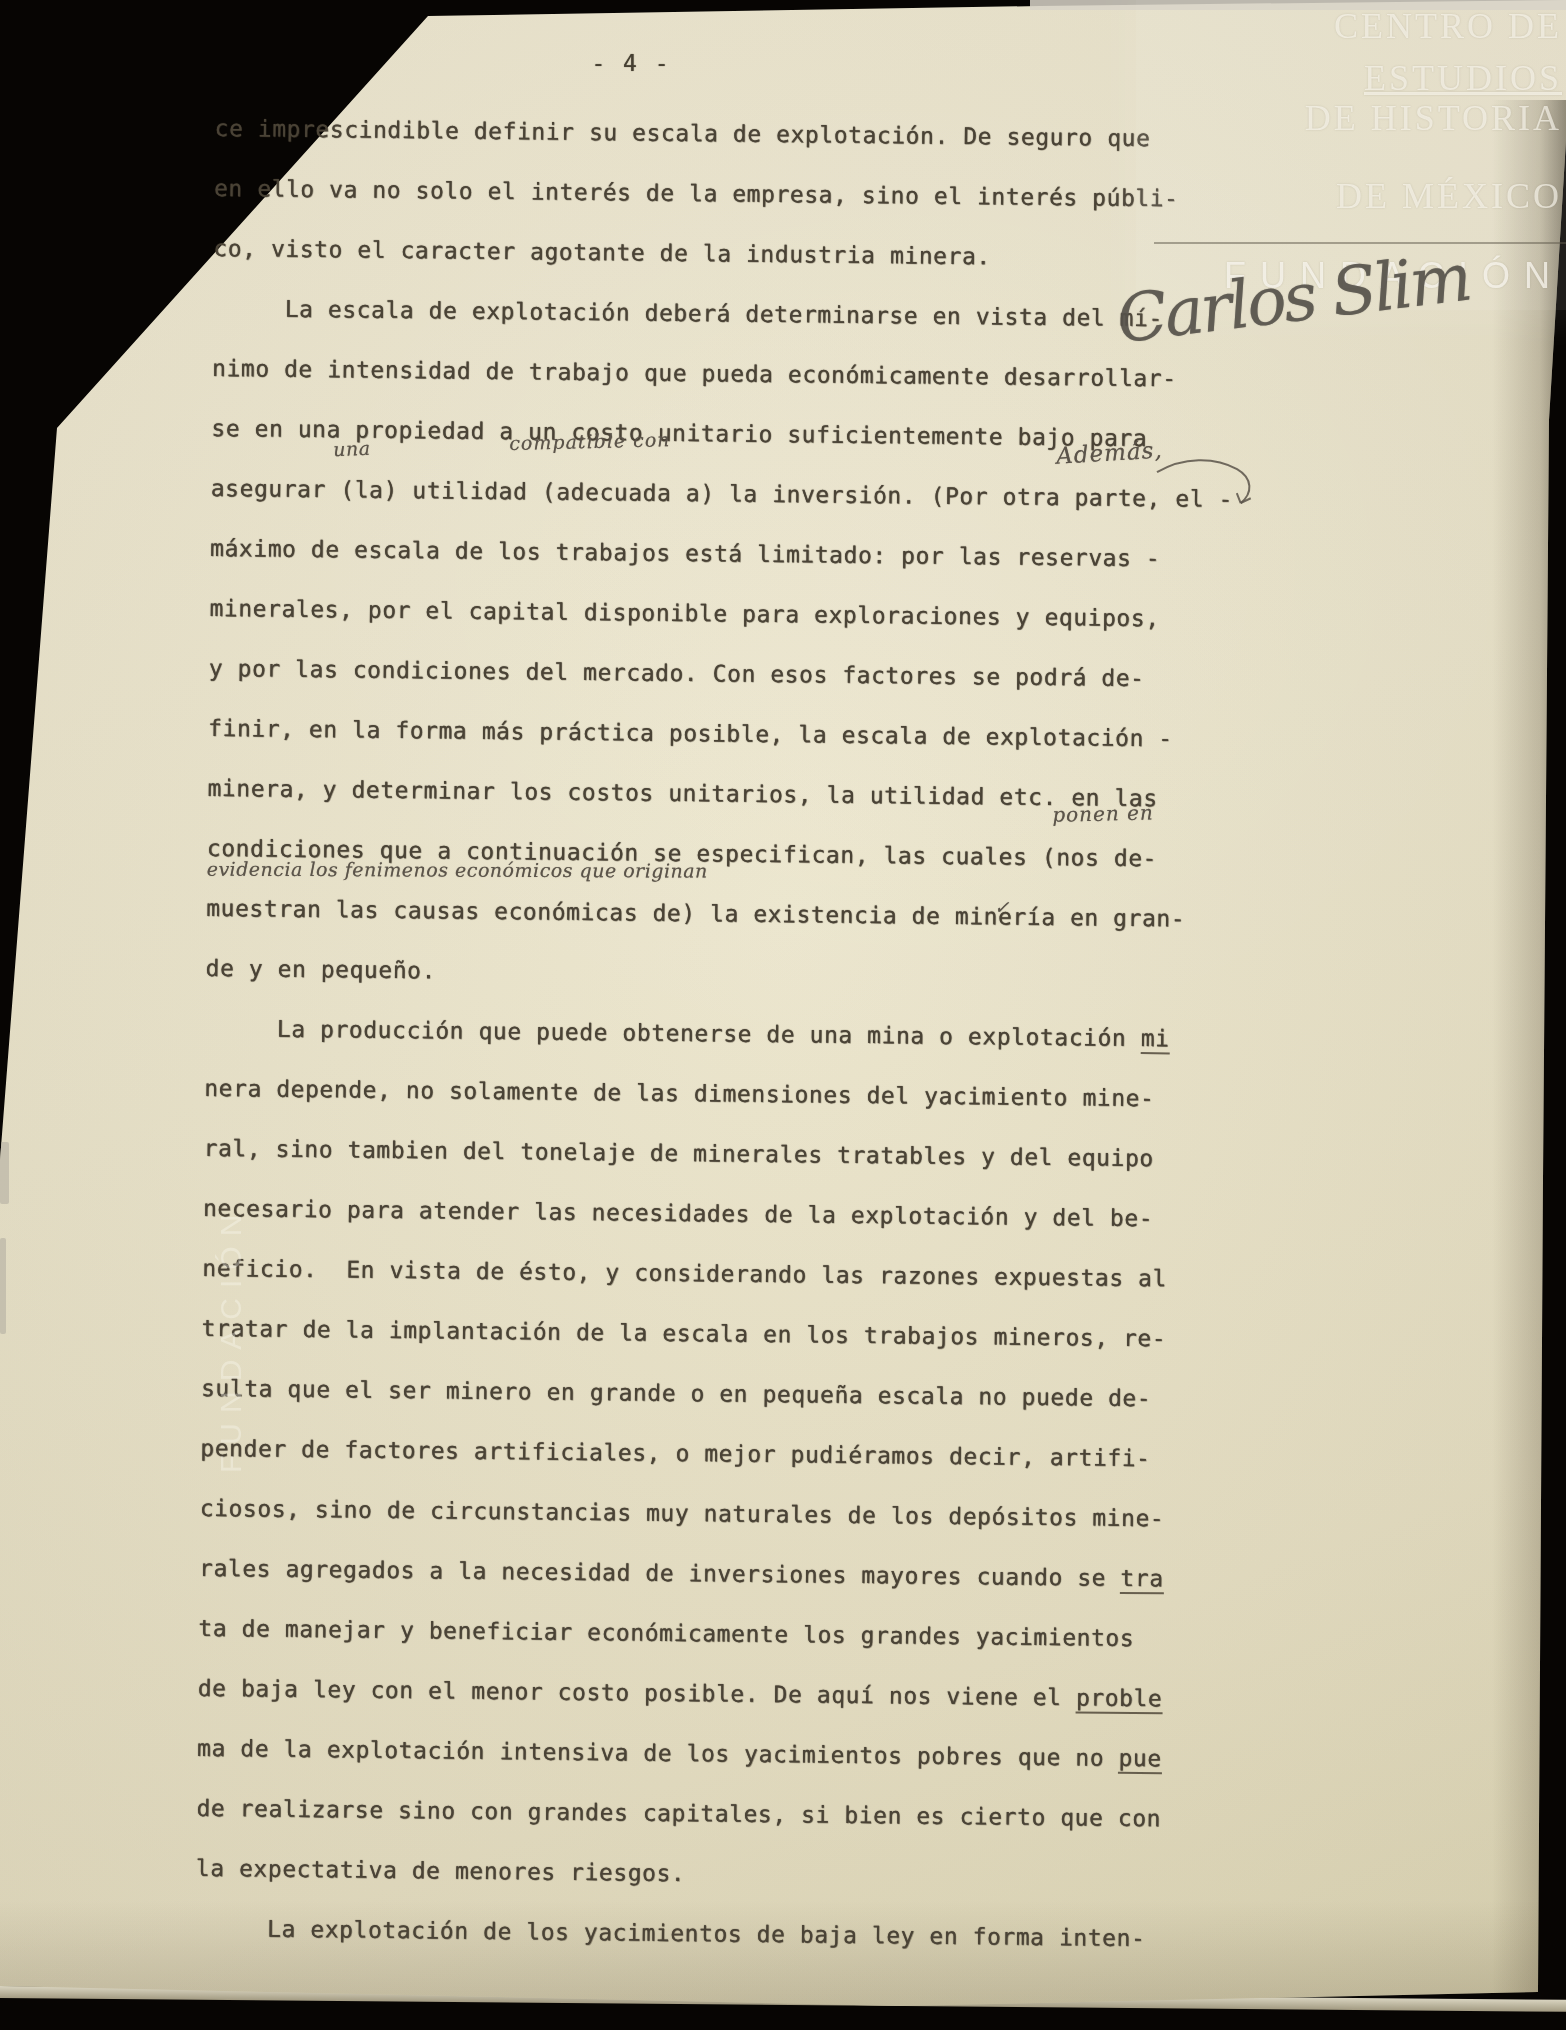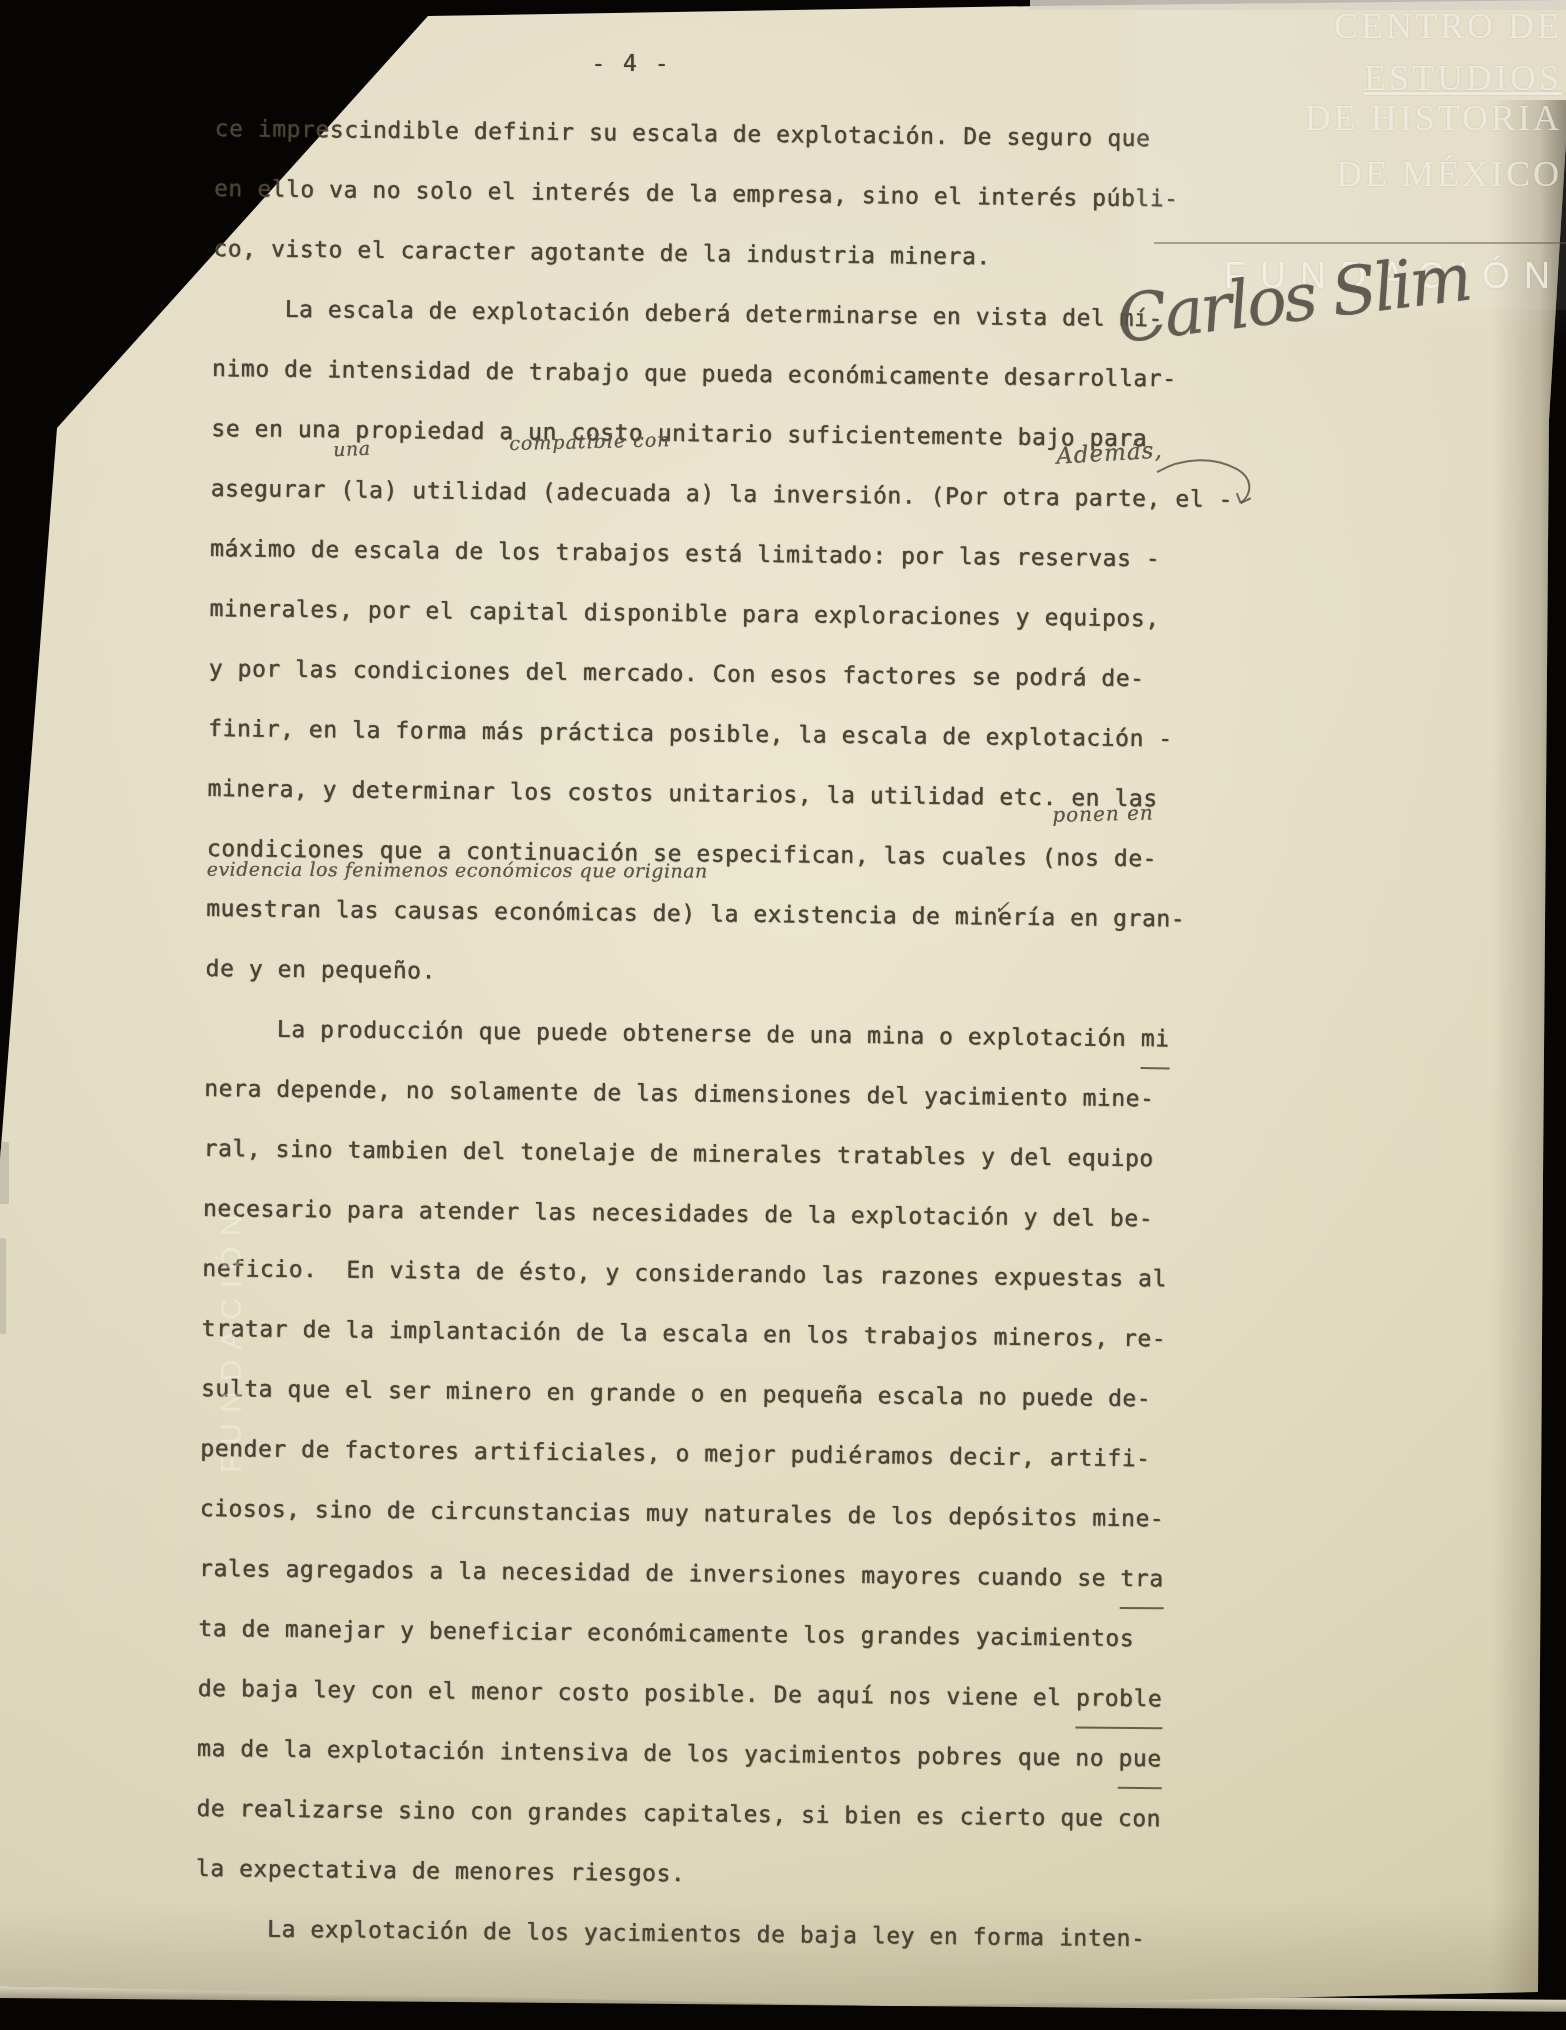--- a/index.html
+++ b/index.html
@@ -55,21 +55,21 @@
   }
   #typed{
     position:absolute;left:215px;top:98px;width:1010px;
     transform:rotate(0.62deg);transform-origin:0 0;
     font-size:23px;line-height:60px;letter-spacing:0.55px;
     color:#4a4336;
     text-shadow:0 0 1.1px rgba(72,64,50,0.85),0.6px 0.6px 0.6px rgba(72,64,50,0.35);
   }
   .tline{height:60px;white-space:pre;}
   .tline.ind{padding-left:72px;}
-  .brk{border-bottom:2px solid rgba(72,64,50,0.8);padding-bottom:16px;}
+  .brk{border-bottom:2px solid rgba(72,64,50,0.8);padding-bottom:1px;}
 
   
   .ann{
     position:absolute;
     font-family:"DejaVu Serif",serif;font-style:italic;
     color:#5b544a;text-shadow:0 0 0.8px rgba(91,84,74,0.7);
     white-space:nowrap;line-height:1;
   }
   .ann-una{left:122px;top:340px;font-size:19px;transform:rotate(-3deg);}
   .ann-compatible{left:298px;top:330px;font-size:19px;transform:rotate(-2deg);letter-spacing:1px;}
@@ -91,21 +91,21 @@
   .wm-text{
     position:absolute;right:4px;width:520px;text-align:right;
     font-family:"Liberation Serif","DejaVu Serif",serif;
     color:rgba(253,251,242,0.66);letter-spacing:3px;
     font-size:36px;line-height:1;white-space:nowrap;
     text-shadow:0 0 2px rgba(120,112,92,0.25);
   }
   .wm-l0{top:8px;}
   .wm-l1{top:60px;text-decoration:underline;}
   .wm-l2{top:100px;}
-  .wm-l3{top:156px;}
+  .wm-l3{top:178px;}
   .wm-divider{position:absolute;right:0;top:242px;width:412px;height:2px;background:rgba(96,90,76,0.5);}
   .wm-foundation{
     position:absolute;right:2px;top:258px;width:520px;text-align:right;
     font-family:"Liberation Sans","DejaVu Sans",sans-serif;
     font-size:36px;letter-spacing:14px;line-height:1;white-space:nowrap;
     color:rgba(253,251,244,0.74);text-shadow:0 0 2px rgba(120,112,92,0.25);
   }
   #signature{
     position:absolute;left:1116px;top:266px;
     font-family:"DejaVu Serif",serif;font-style:italic;

